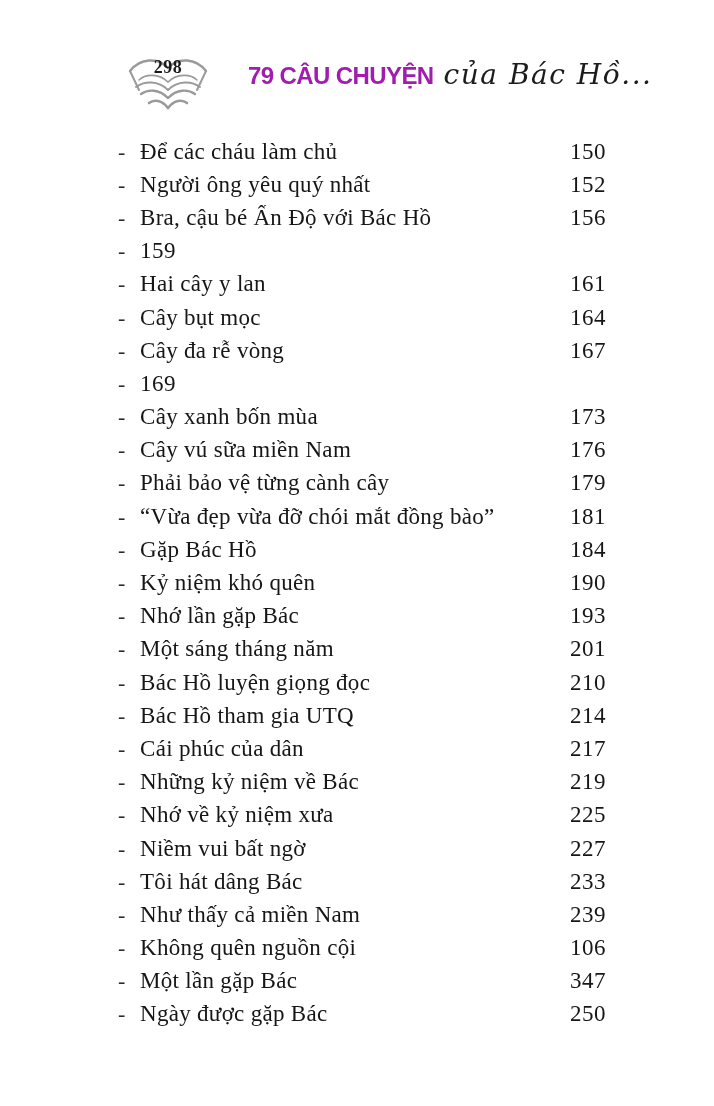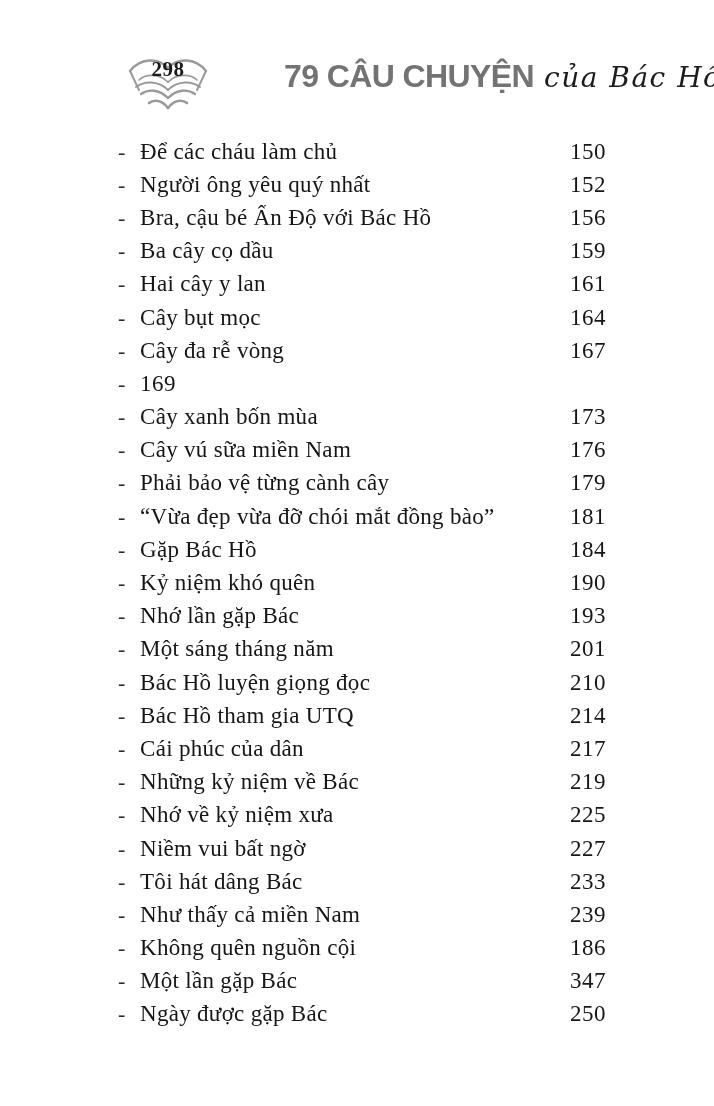--- a/index.html
+++ b/index.html
@@ -24,40 +24,39 @@
   }
   .book-icon-wrap svg { position: absolute; left: 0; top: 0; }
   .page-num {
     position: absolute;
     top: 2px;
     left: 0;
     right: 0;
     text-align: center;
     font-family: "Liberation Serif", serif;
     font-weight: 700;
-    font-size: 21px;
+    font-size: 18px;
     color: #1a1a1a;
     letter-spacing: 0.5px;
   }
   .running-title {
     position: absolute;
     left: 248px;
     top: 58px;
     display: flex;
     align-items: baseline;
     gap: 10px;
     white-space: nowrap;
   }
   .t-bold {
     font-family: "Liberation Sans", sans-serif;
     font-weight: 700;
-    font-size: 32px;
+    font-size: 24px;
     letter-spacing: -0.6px;
-    color: #737373;
-    margin-left: 36px;
+    color: #a21caf;
   }
   .t-script {
     font-family: "DejaVu Serif", serif;
     font-style: italic;
     font-size: 28px;
     letter-spacing: 1.5px;
     color: #1c1c1c;
     text-align: right;
   }
 
@@ -146,21 +145,20 @@
       <span class="title">Người ông yêu quý nhất</span>
       <span class="pg">152</span>
     </li>
       <li class="toc-row">
       <span class="dash">-</span>
       <span class="title">Bra, cậu bé Ấn Độ với Bác Hồ</span>
       <span class="pg">156</span>
     </li>
       <li class="toc-row">
       <span class="dash">-</span>
-      <span class="title">Ba cây cọ dầu</span>
       <span class="pg">159</span>
     </li>
       <li class="toc-row">
       <span class="dash">-</span>
       <span class="title">Hai cây y lan</span>
       <span class="pg">161</span>
     </li>
       <li class="toc-row">
       <span class="dash">-</span>
       <span class="title">Cây bụt mọc</span>
@@ -251,21 +249,21 @@
       <span class="pg">233</span>
     </li>
       <li class="toc-row">
       <span class="dash">-</span>
       <span class="title">Như thấy cả miền Nam</span>
       <span class="pg">239</span>
     </li>
       <li class="toc-row">
       <span class="dash">-</span>
       <span class="title">Không quên nguồn cội</span>
-      <span class="pg">186</span>
+      <span class="pg">106</span>
     </li>
       <li class="toc-row">
       <span class="dash">-</span>
       <span class="title">Một lần gặp Bác</span>
       <span class="pg">347</span>
     </li>
       <li class="toc-row">
       <span class="dash">-</span>
       <span class="title">Ngày được gặp Bác</span>
       <span class="pg">250</span>

